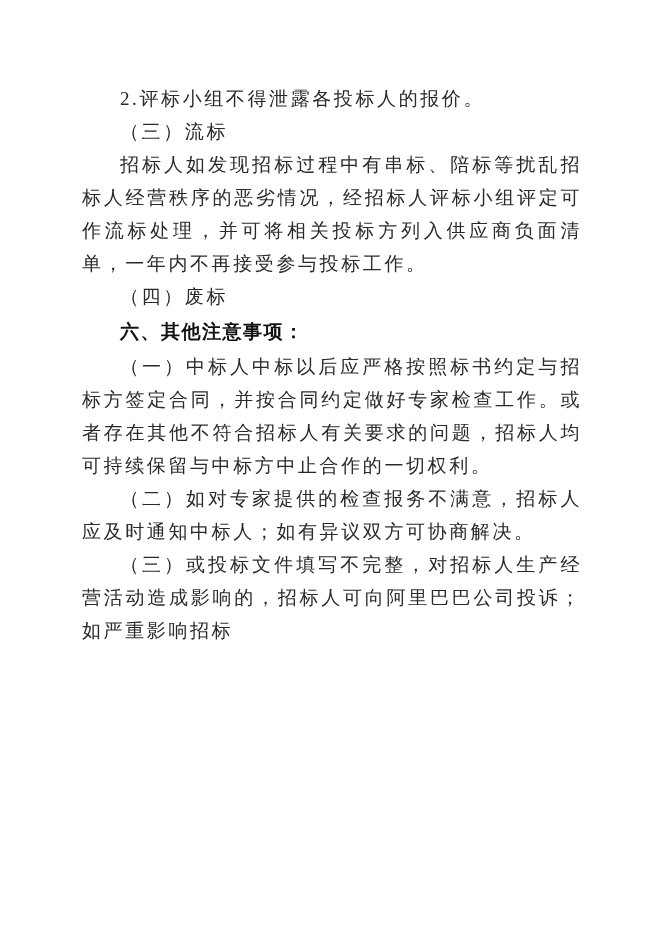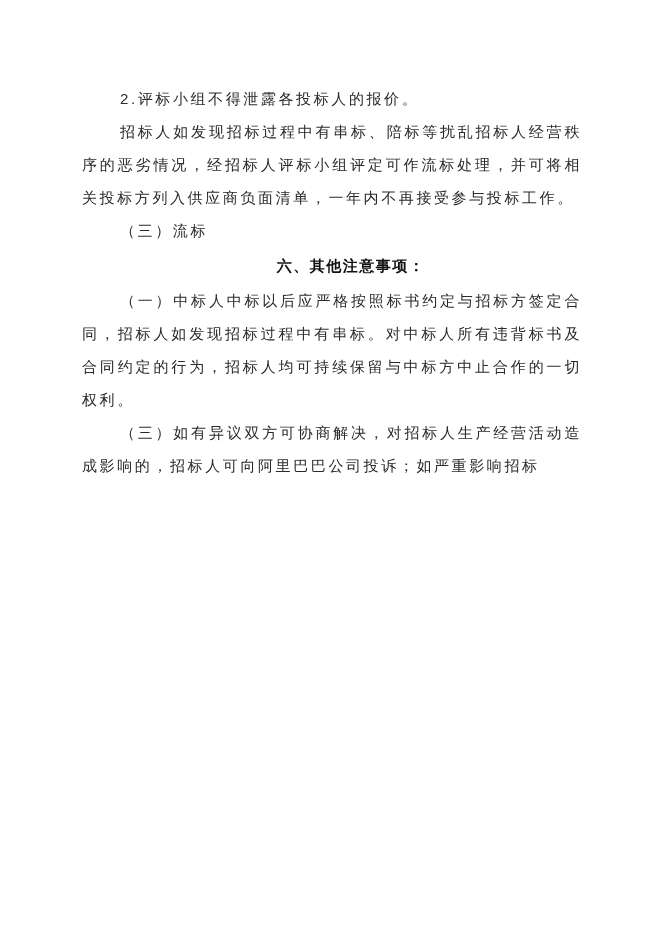--- a/index.html
+++ b/index.html
@@ -1,28 +1,30 @@
 <!DOCTYPE html>
 <html><head>
 <meta charset="utf-8">
 <style>
   html, body { margin: 0; padding: 0; background: #ffffff; }
   body { width: 662px; height: 936px; overflow: hidden; position: relative; }
   .page {
     position: absolute; left: 82px; top: 82px; width: 500px;
-    font-family: Liberation Sans, sans-serif;
-    font-size: 15px; color: #2a2a2a; line-height: 33px;
+    font-family: Liberation Serif, serif;
+    font-size: 19px; color: #2a2a2a; line-height: 33px;
     letter-spacing: 2.6px;
   }
   .p { margin: 0; text-indent: 38px; text-align: justify; }
-  .h { margin: 2px 0 2px 0; text-indent: 38px; font-weight: bold; color: #111; letter-spacing: 1.5px; text-align: center; }
+  .h { margin: 2px 0 2px 0; text-indent: 38px; font-weight: bold; color: #111; letter-spacing: 1.5px; }
 </style>
 </head>
 <body>
 
 <div class="page">
   <p class="p">2.评标小组不得泄露各投标人的报价。</p>
+  <p class="p">（三）流标</p>
   <p class="p">招标人如发现招标过程中有串标、陪标等扰乱招标人经营秩序的恶劣情况，经招标人评标小组评定可作流标处理，并可将相关投标方列入供应商负面清单，一年内不再接受参与投标工作。</p>
-  <p class="p">（三）流标</p>
+  <p class="p">（四）废标</p>
   <p class="h">六、其他注意事项：</p>
-  <p class="p">（一）中标人中标以后应严格按照标书约定与招标方签定合同，招标人如发现招标过程中有串标。对中标人所有违背标书及合同约定的行为，招标人均可持续保留与中标方中止合作的一切权利。</p>
-  <p class="p">（三）如有异议双方可协商解决，对招标人生产经营活动造成影响的，招标人可向阿里巴巴公司投诉；如严重影响招标</p>
+  <p class="p">（一）中标人中标以后应严格按照标书约定与招标方签定合同，并按合同约定做好专家检查工作。或者存在其他不符合招标人有关要求的问题，招标人均可持续保留与中标方中止合作的一切权利。</p>
+  <p class="p">（二）如对专家提供的检查报务不满意，招标人应及时通知中标人；如有异议双方可协商解决。</p>
+  <p class="p">（三）或投标文件填写不完整，对招标人生产经营活动造成影响的，招标人可向阿里巴巴公司投诉；如严重影响招标</p>
 </div>
 
 </body></html>

